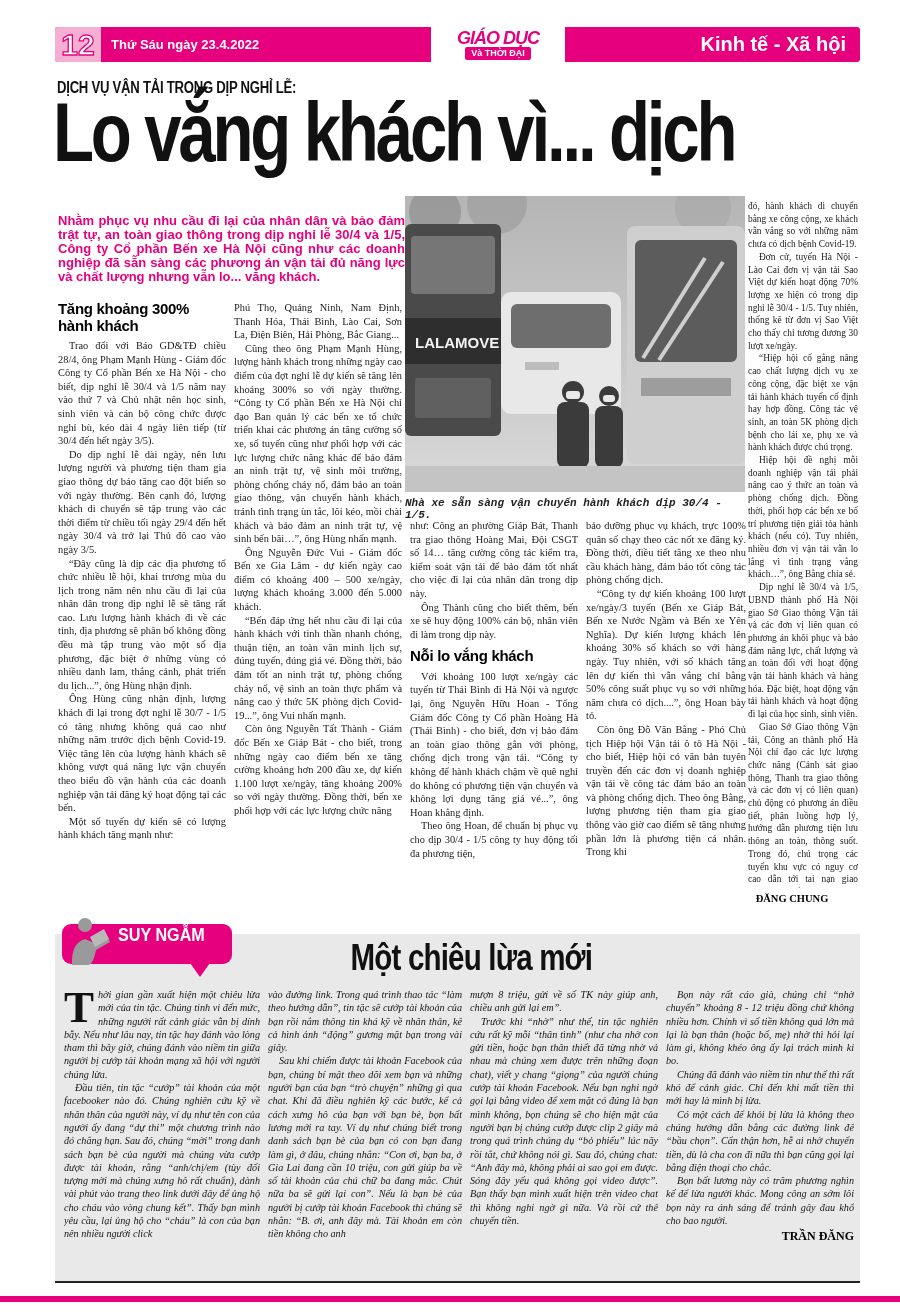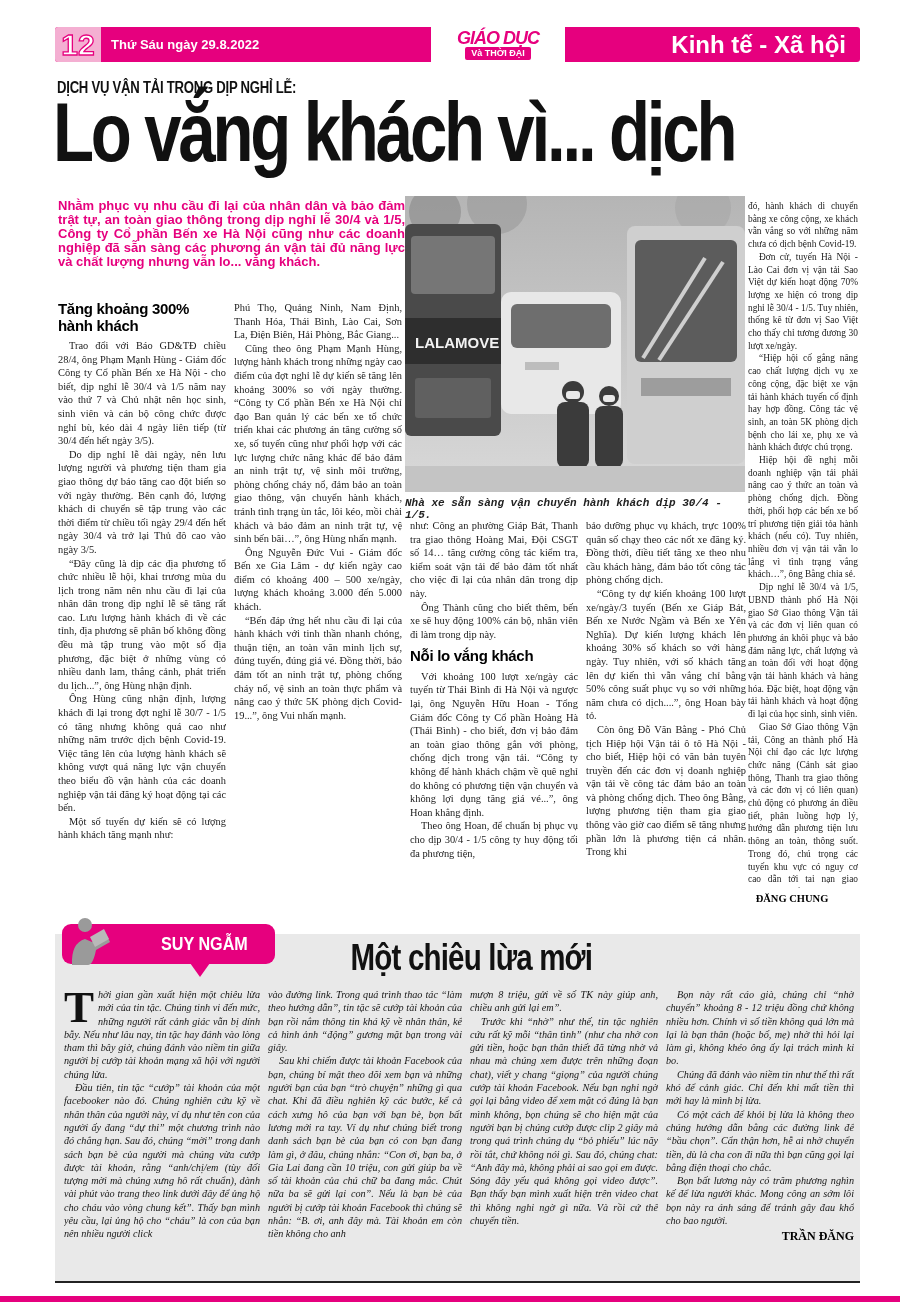--- a/index.html
+++ b/index.html
@@ -7,36 +7,36 @@
         font-family:"Liberation Serif",serif;color:#1a1a1a;}
   
   .topbar{position:absolute;left:55px;top:27px;width:805px;height:35px;
           background:#e6007e;border-radius:3px;display:flex;align-items:center;}
   .pagenum{width:46px;height:35px;background:#f4afd2;display:flex;align-items:center;justify-content:center;
            font-family:"Liberation Sans",sans-serif;font-size:30px;font-weight:700;color:#fff;
            -webkit-text-stroke:1.3px #e6007e;border-radius:3px 0 0 3px;}
   .dateline{padding-left:10px;font-family:"Liberation Sans",sans-serif;font-weight:700;
             font-size:13px;color:#fff;}
   .sectionlabel{position:absolute;right:14px;top:0;height:35px;display:flex;align-items:center;
-            font-family:"Liberation Sans",sans-serif;font-weight:700;font-size:24px;color:#fff;text-align:center;}
+            font-family:"Liberation Sans",sans-serif;font-weight:700;font-size:20px;color:#fff;text-align:center;}
   .masthead{position:absolute;left:380px;top:-7px;width:126px;height:49px;background:#fff;
             border-radius:6px;box-shadow:0 0 0 4px #fff;display:flex;flex-direction:column;
             align-items:center;justify-content:center;}
   .masthead .l1{font-family:"Liberation Sans",sans-serif;font-weight:700;font-style:italic;
             font-size:18px;letter-spacing:-1px;color:#e6007e;line-height:18px;}
   .masthead .l2{font-family:"Liberation Sans",sans-serif;font-weight:700;font-size:9px;
             background:#e6007e;color:#fff;padding:1px 6px;border-radius:2px;line-height:11px;text-align:right;}
   
   .kicker{position:absolute;left:57px;top:79px;font-family:"Liberation Sans",sans-serif;
           font-weight:700;font-size:16px;color:#111;white-space:nowrap;
           transform:scaleX(.82);transform-origin:0 50%;letter-spacing:-0.3px;}
   .headline{position:absolute;left:53px;top:88px;font-family:"Liberation Sans",sans-serif;
           font-weight:700;font-size:84px;line-height:88px;color:#111;white-space:nowrap;
           letter-spacing:-4px;transform:scaleX(.8);transform-origin:0 0;}
-  .lead{position:absolute;left:58px;top:199px;width:347px;font-family:"Liberation Sans",sans-serif;
+  .lead{position:absolute;left:58px;top:214px;width:347px;font-family:"Liberation Sans",sans-serif;
           font-weight:700;font-size:13px;line-height:13.9px;color:#e6007e;text-align:justify;}
   
   .photo{position:absolute;left:405px;top:196px;width:340px;height:296px;overflow:hidden;background:#7dd3fc;}
   .caption{position:absolute;left:405px;top:497px;width:345px;font-family:Liberation Mono, monospace;
           font-style:italic;font-weight:700;font-size:11px;color:#222;}
   
   .col{position:absolute;overflow:hidden;text-align:justify;font-size:10.4px;line-height:13.6px;}
   .col p.para{margin:0;text-indent:11px;}
   .col p.cont{text-indent:0;}
   .subhead{font-family:"Liberation Sans",sans-serif;font-weight:700;font-size:15px;
@@ -46,21 +46,21 @@
   #col2{left:234px;top:301px;width:168px;height:612px;}
   #col3{left:410px;top:519px;width:168px;height:394px;}
   #col4{left:586px;top:519px;width:160px;height:394px;}
   #col5{left:748px;top:200px;width:110px;height:688px;font-size:9.4px;line-height:12.7px;}
   .author-main{position:absolute;left:726px;top:893px;width:132px;text-align:center;
            font-weight:700;font-size:10.5px;color:#000;}
   
   .graybox{position:absolute;left:55px;top:934px;width:805px;height:347px;background:#e9e9e9;
            border-bottom:2px solid #222;}
   .badge{position:absolute;left:62px;top:924px;width:170px;height:40px;background:#e6007e;
-           border-radius:9px;display:flex;align-items:center;padding-left:43px;}
+           border-radius:9px;display:flex;}
   .badge:after{content:"";position:absolute;left:128px;bottom:-13px;width:0;height:0;
            border-left:10px solid transparent;border-right:10px solid transparent;
            border-top:14px solid #e6007e;}
   .badge-label{margin-left:56px;font-family:"Liberation Sans",sans-serif;font-weight:700;
            font-size:19px;color:#fff;white-space:nowrap;transform:scaleX(.85);transform-origin:0 50%;}
   .badge-icon{position:absolute;left:4px;top:-9px;width:50px;height:50px;}
   .op-headline{position:absolute;left:55px;top:937px;width:805px;text-align:center;
            font-family:"Liberation Sans",sans-serif;font-weight:700;font-size:36px;color:#111;padding-left:14px;}
   .op-headline span{display:inline-block;transform:scaleX(.82);letter-spacing:-1px;}
   .opcol{position:absolute;overflow:hidden;text-align:justify;font-style:italic;
@@ -77,21 +77,21 @@
   
   .bottom-pink{position:absolute;left:0;top:1296px;width:900px;height:6px;background:#e6007e;}
 </style>
 </head>
 <body>
 
 <div class="page">
 
   <div class="topbar">
     <div class="pagenum">12</div>
-    <div class="dateline">Thứ Sáu ngày 29.8.2022</div>
+    <div class="dateline">Thứ Sáu ngày 23.4.2022</div>
     <div class="masthead">
       <div class="l1">GIÁO DỤC</div>
       <div class="l2">Và THỜI ĐẠI</div>
     </div>
     <div class="sectionlabel">Kinh tế - Xã hội</div>
   </div>
 
   <div class="kicker">DỊCH VỤ VẬN TẢI TRONG DỊP NGHỈ LỄ:</div>
   <div class="headline">Lo vắng khách vì... dịch</div>
   <div class="lead">Nhằm phục vụ nhu cầu đi lại của nhân dân và bảo đảm trật tự, an toàn giao thông trong dịp nghỉ lễ 30/4 và 1/5, Công ty Cổ phần Bến xe Hà Nội cũng như các doanh nghiệp đã sẵn sàng các phương án vận tải đủ năng lực và chất lượng nhưng vẫn lo... vắng khách.</div>
@@ -143,20 +143,21 @@
         <p class="para">Ông Hùng cũng nhận định, lượng khách đi lại trong đợt nghỉ lễ 30/7 - 1/5 có tăng nhưng không quá cao như những năm trước dịch bệnh Covid-19. Việc tăng lên của lượng hành khách sẽ không vượt quá năng lực vận chuyển theo biểu đồ vận hành của các doanh nghiệp vận tải đăng ký hoạt động tại các bến.</p>
         <p class="para">Một số tuyến dự kiến sẽ có lượng hành khách tăng mạnh như:</p>
       </div>
   </div>
   <div class="col" id="col2">
     <div>
         <p class="para cont">Phú Thọ, Quảng Ninh, Nam Định, Thanh Hóa, Thái Bình, Lào Cai, Sơn La, Điện Biên, Hải Phòng, Bắc Giang...</p>
         <p class="para">Cũng theo ông Phạm Mạnh Hùng, lượng hành khách trong những ngày cao điểm của đợt nghỉ lễ dự kiến sẽ tăng lên khoảng 300% so với ngày thường. “Công ty Cổ phần Bến xe Hà Nội chỉ đạo Ban quản lý các bến xe tổ chức triển khai các phương án tăng cường số xe, số tuyến cũng như phối hợp với các lực lượng chức năng khác để bảo đảm an ninh trật tự, vệ sinh môi trường, phòng chống cháy nổ, đảm bảo an toàn giao thông, vận chuyển hành khách, tránh tình trạng ùn tắc, lôi kéo, mồi chài khách và bảo đảm an ninh trật tự, vệ sinh bến bãi…”, ông Hùng nhấn mạnh.</p>
         <p class="para">Ông Nguyễn Đức Vui - Giám đốc Bến xe Gia Lâm - dự kiến ngày cao điểm có khoảng 400 – 500 xe/ngày, lượng khách khoảng 3.000 đến 5.000 khách.</p>
         <p class="para">“Bến đáp ứng hết nhu cầu đi lại của hành khách với tinh thần nhanh chóng, thuận tiện, an toàn văn minh lịch sự, đúng tuyến, đúng giá vé. Đồng thời, bảo đảm tốt an ninh trật tự, phòng chống cháy nổ, vệ sinh an toàn thực phẩm và nâng cao ý thức 5K phòng dịch Covid-19...”, ông Vui nhấn mạnh.</p>
+        <p class="para">Còn ông Nguyễn Tất Thành - Giám đốc Bến xe Giáp Bát - cho biết, trong những ngày cao điểm bến xe tăng cường khoảng hơn 200 đầu xe, dự kiến 1.100 lượt xe/ngày, tăng khoảng 200% so với ngày thường. Đồng thời, bến xe phối hợp với các lực lượng chức năng</p>
       </div>
   </div>
   <div class="col" id="col3">
     <div>
         <p class="para cont">như: Công an phường Giáp Bát, Thanh tra giao thông Hoàng Mai, Đội CSGT số 14… tăng cường công tác kiểm tra, kiểm soát vận tải để bảo đảm tốt nhất cho việc đi lại của nhân dân trong dịp này.</p>
         <p class="para">Ông Thành cũng cho biết thêm, bến xe sẽ huy động 100% cán bộ, nhân viên đi làm trong dịp này.</p>
       </div>
     <h3 class="subhead subhead2">Nỗi lo vắng khách</h3>
     <div>
         <p class="para">Với khoảng 100 lượt xe/ngày các tuyến từ Thái Bình đi Hà Nội và ngược lại, ông Nguyễn Hữu Hoan - Tổng Giám đốc Công ty Cổ phần Hoàng Hà (Thái Bình) - cho biết, đơn vị bảo đảm an toàn giao thông gắn với phòng, chống dịch trong vận tải. “Công ty không để hành khách chậm về quê nghỉ do không có phương tiện vận chuyển và không lợi dụng tăng giá vé...”, ông Hoan khẳng định.</p>

